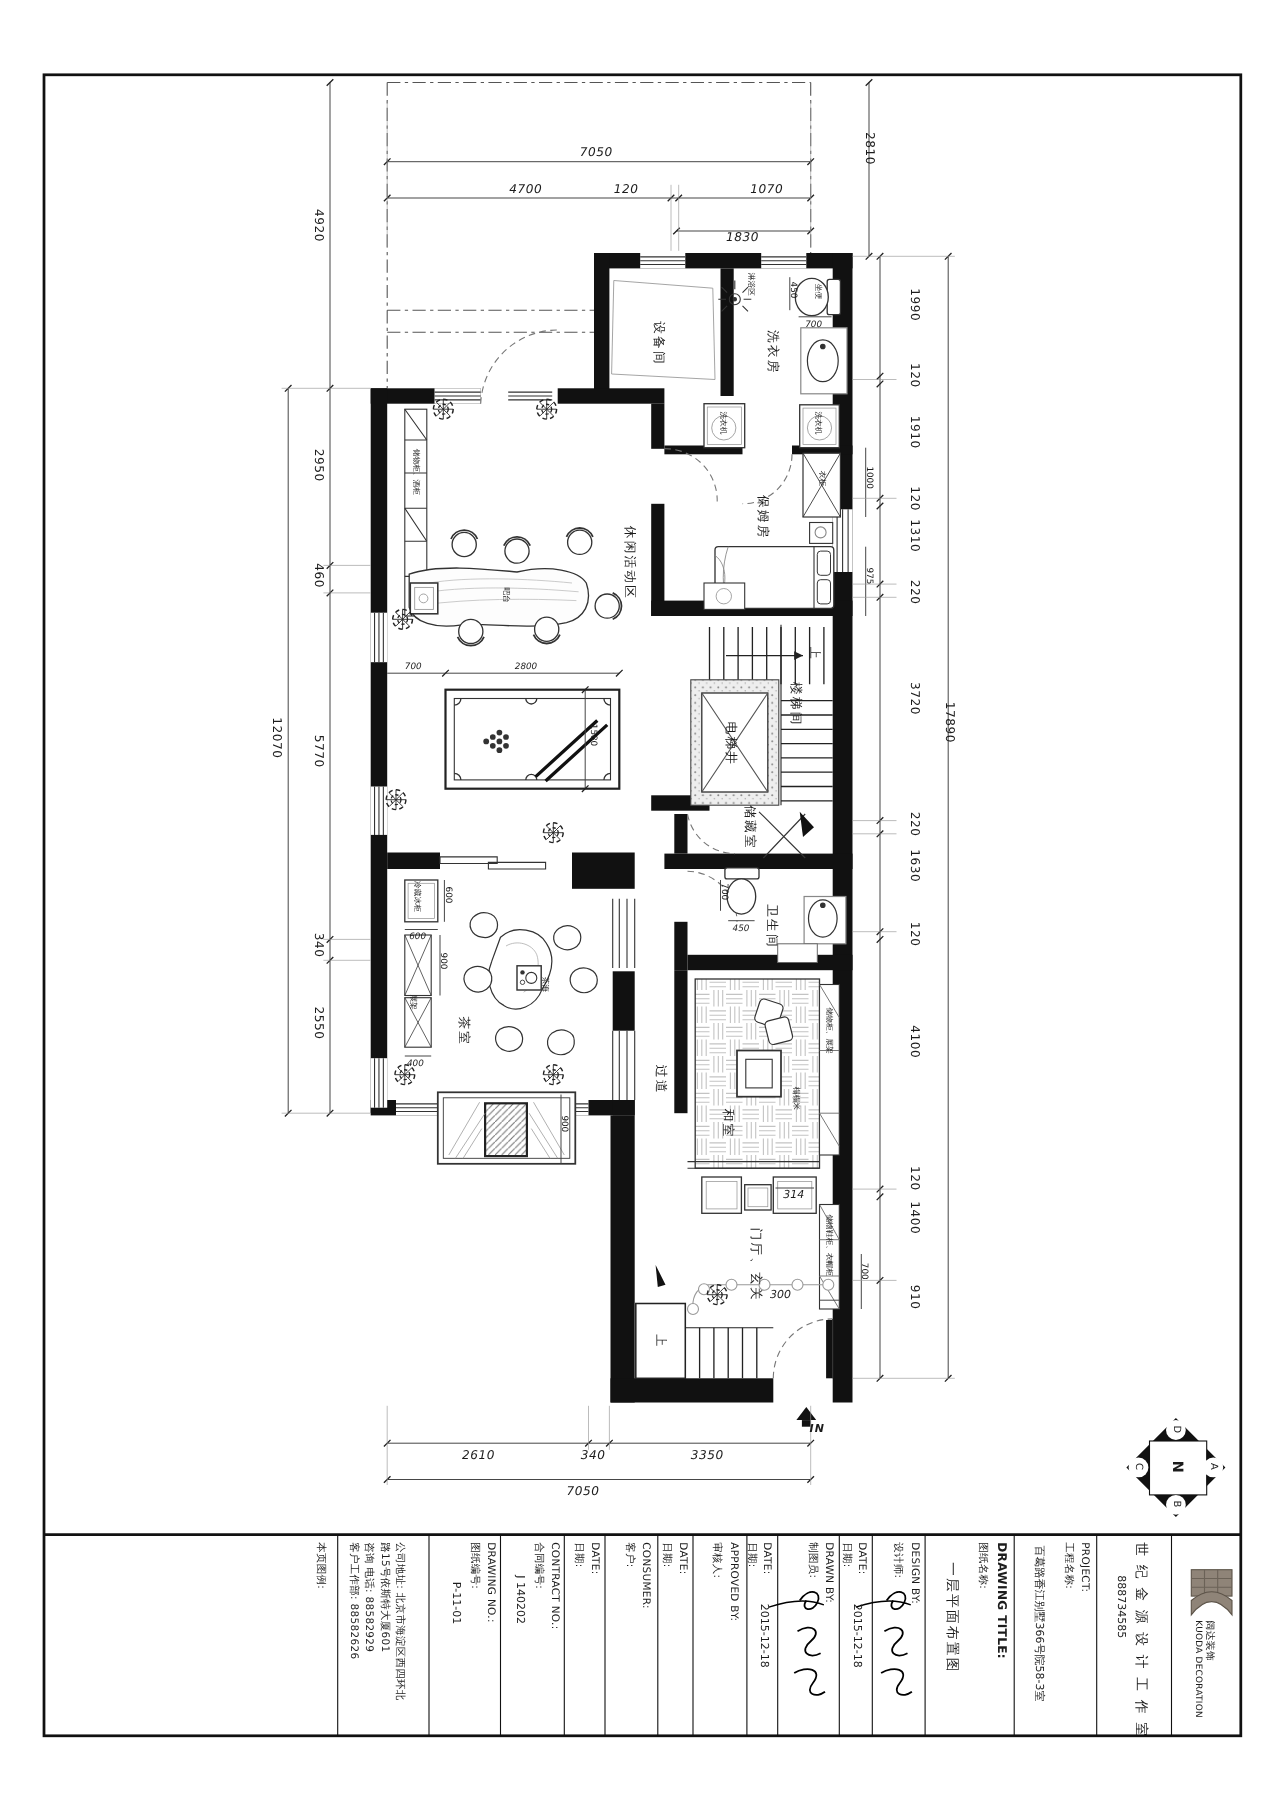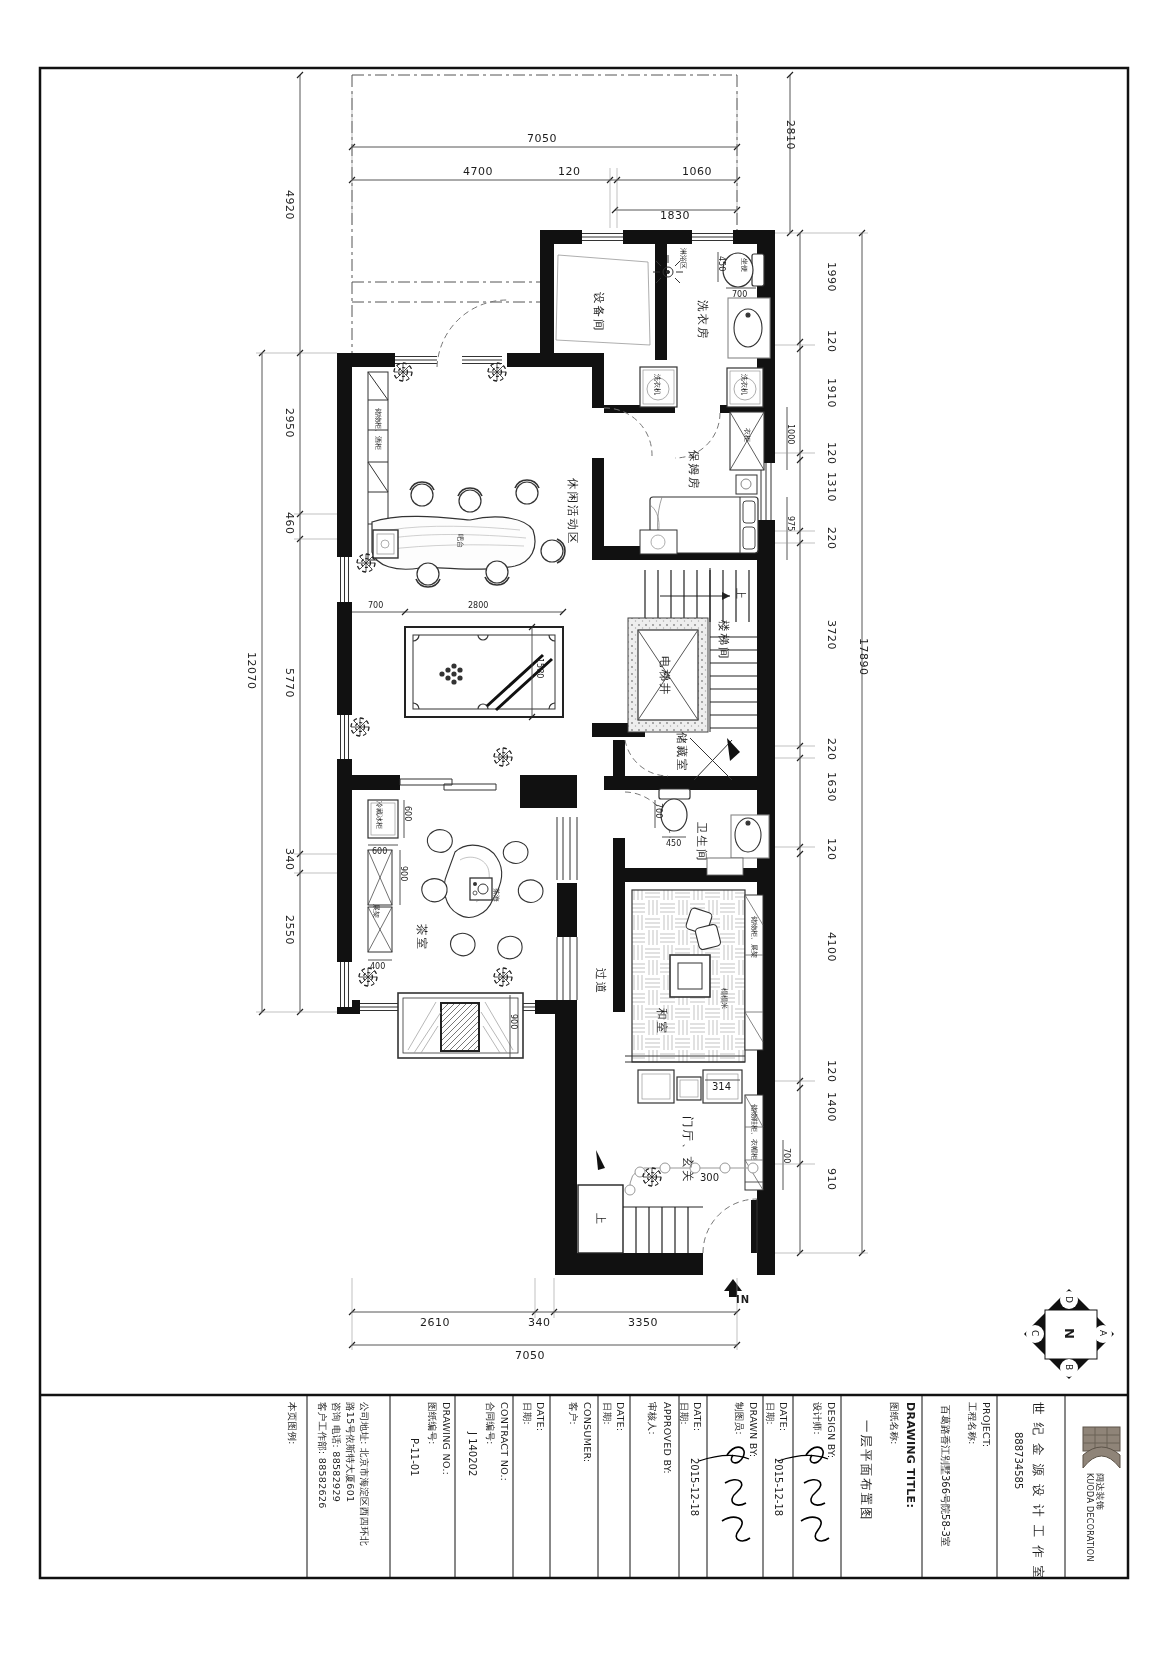--- a/index.html
+++ b/index.html
@@ -1,20 +1,20 @@
 <!DOCTYPE html>
 <html><head>
 <meta charset="utf-8">
 <style>
   html,body{margin:0;padding:0;background:#e8e8e8;}
   .sheet{position:relative;width:1169px;height:1654px;background:#fff;overflow:hidden;
          font-family:"DejaVu Sans","Liberation Sans",sans-serif;color:#1c1c1c;}
   svg{position:absolute;left:0;top:0;}
   
-  .h{position:absolute;white-space:nowrap;color:#1c1c1c;}
+  .h{position:absolute;white-space:nowrap;color:#1c1c1c;font-style:italic;}
   
   .v{position:absolute;white-space:nowrap;transform-origin:0 0;transform:rotate(90deg);color:#1c1c1c;}
   .d{font-size:11px;letter-spacing:.5px;}   
   .d2{font-size:8px;}                        
   .rm{font-size:11.5px;letter-spacing:2px;}  
   .sm{font-size:7px;letter-spacing:0;}       
   .tb{font-size:9.5px;letter-spacing:.3px;}  
   .tbv{font-size:10px;}
   .big{font-size:12.5px;letter-spacing:2px;}
   .bold{font-weight:bold;}
@@ -411,21 +411,21 @@
 <div class="v sm" style="left:729px;top:988px">榻榻米</div>
 <div class="v sm" style="left:759px;top:916px">储物柜、展架</div>
 <div class="v sm" style="left:759px;top:1104px">储物鞋柜、衣帽柜</div>
 <div class="v rm" style="left:695px;top:1116px">门厅、玄关</div>
 <div class="v d" style="left:608px;top:1213px">上</div>
 <div class="h d bold" style="left:736px;top:1294px;font-size:10px;letter-spacing:1px">IN</div>
 
 <div class="h d" style="left:527px;top:132px">7050</div>
 <div class="h d" style="left:463px;top:165px">4700</div>
 <div class="h d" style="left:558px;top:165px">120</div>
-<div class="h d" style="left:682px;top:165px">1060</div>
+<div class="h d" style="left:682px;top:165px">1070</div>
 <div class="h d" style="left:660px;top:209px">1830</div>
 <div class="v d" style="left:296px;top:190px">4920</div>
 <div class="v d" style="left:797px;top:120px">2810</div>
 
 <div class="v d" style="left:296px;top:408px">2950</div>
 <div class="v d" style="left:296px;top:512px">460</div>
 <div class="v d" style="left:296px;top:668px">5770</div>
 <div class="v d" style="left:296px;top:848px">340</div>
 <div class="v d" style="left:296px;top:915px">2550</div>
 <div class="v d" style="left:258px;top:652px">12070</div>

